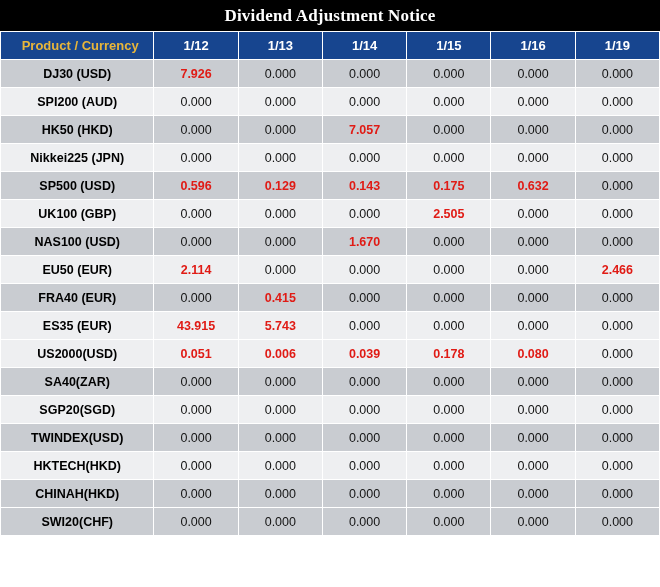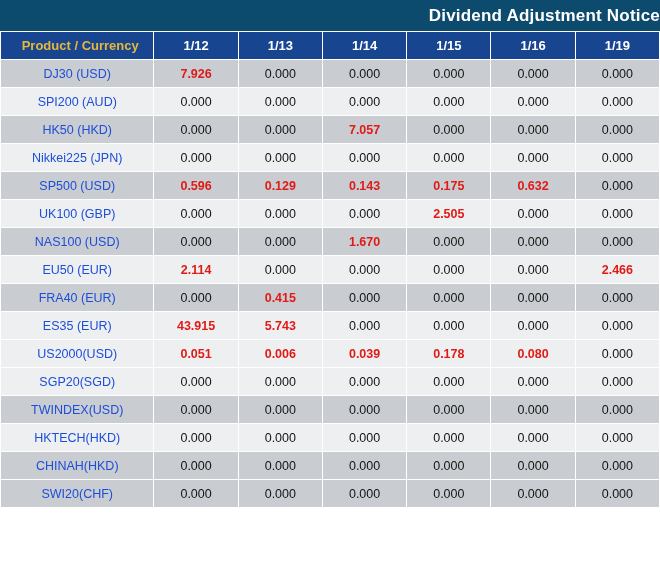--- a/index.html
+++ b/index.html
@@ -12,28 +12,29 @@
     height: 587px;
     font-family: "Liberation Sans", sans-serif;
     overflow: hidden;
   }
   .notice {
     width: 660px;
     box-sizing: border-box;
     background: #ffffff;
   }
   .title-bar {
-    background: #0c4a6e;
+    background: #000000;
     color: #ffffff;
-    text-align: right;
+    text-align: center;
     font-size: 17px;
     font-weight: bold;
     height: 31px;
     line-height: 31px;
     letter-spacing: 0.2px;
+    font-family: Liberation Serif, serif;
   }
   table {
     border-collapse: collapse;
     width: 660px;
     table-layout: fixed;
   }
   th, td {
     border: 1px solid #ffffff;
     font-size: 12.5px;
     height: 27px;
@@ -52,22 +53,22 @@
     text-align: center;
     padding-left: 6px;
     color: #e8b63a;
     font-weight: bold;
   }
   col.c0 { width: 153px; }
   col.cd { width: 84px; }
   tbody tr.odd td { background: #c9ccd1; }
   tbody tr.even td { background: #eeeff1; }
   tbody td.label {
-    font-weight: normal;
-    color: #1d4ed8;
+    font-weight: bold;
+    color: #000000;
     margin-left: 36px;
   }
   tbody td.val {
     color: #141414;
   }
   tbody td.val.pos {
     color: #e01b15;
     font-weight: bold;
   }
 </style>
@@ -191,20 +192,29 @@
         </tr>
         <tr class="even">
           <td class="label">US2000(USD)</td>
           <td class="val pos">0.051</td>
           <td class="val pos">0.006</td>
           <td class="val pos">0.039</td>
           <td class="val pos">0.178</td>
           <td class="val pos">0.080</td>
           <td class="val">0.000</td>
         </tr>
+        <tr class="odd">
+          <td class="label">SA40(ZAR)</td>
+          <td class="val">0.000</td>
+          <td class="val">0.000</td>
+          <td class="val">0.000</td>
+          <td class="val">0.000</td>
+          <td class="val">0.000</td>
+          <td class="val">0.000</td>
+        </tr>
         <tr class="even">
           <td class="label">SGP20(SGD)</td>
           <td class="val">0.000</td>
           <td class="val">0.000</td>
           <td class="val">0.000</td>
           <td class="val">0.000</td>
           <td class="val">0.000</td>
           <td class="val">0.000</td>
         </tr>
         <tr class="odd">

